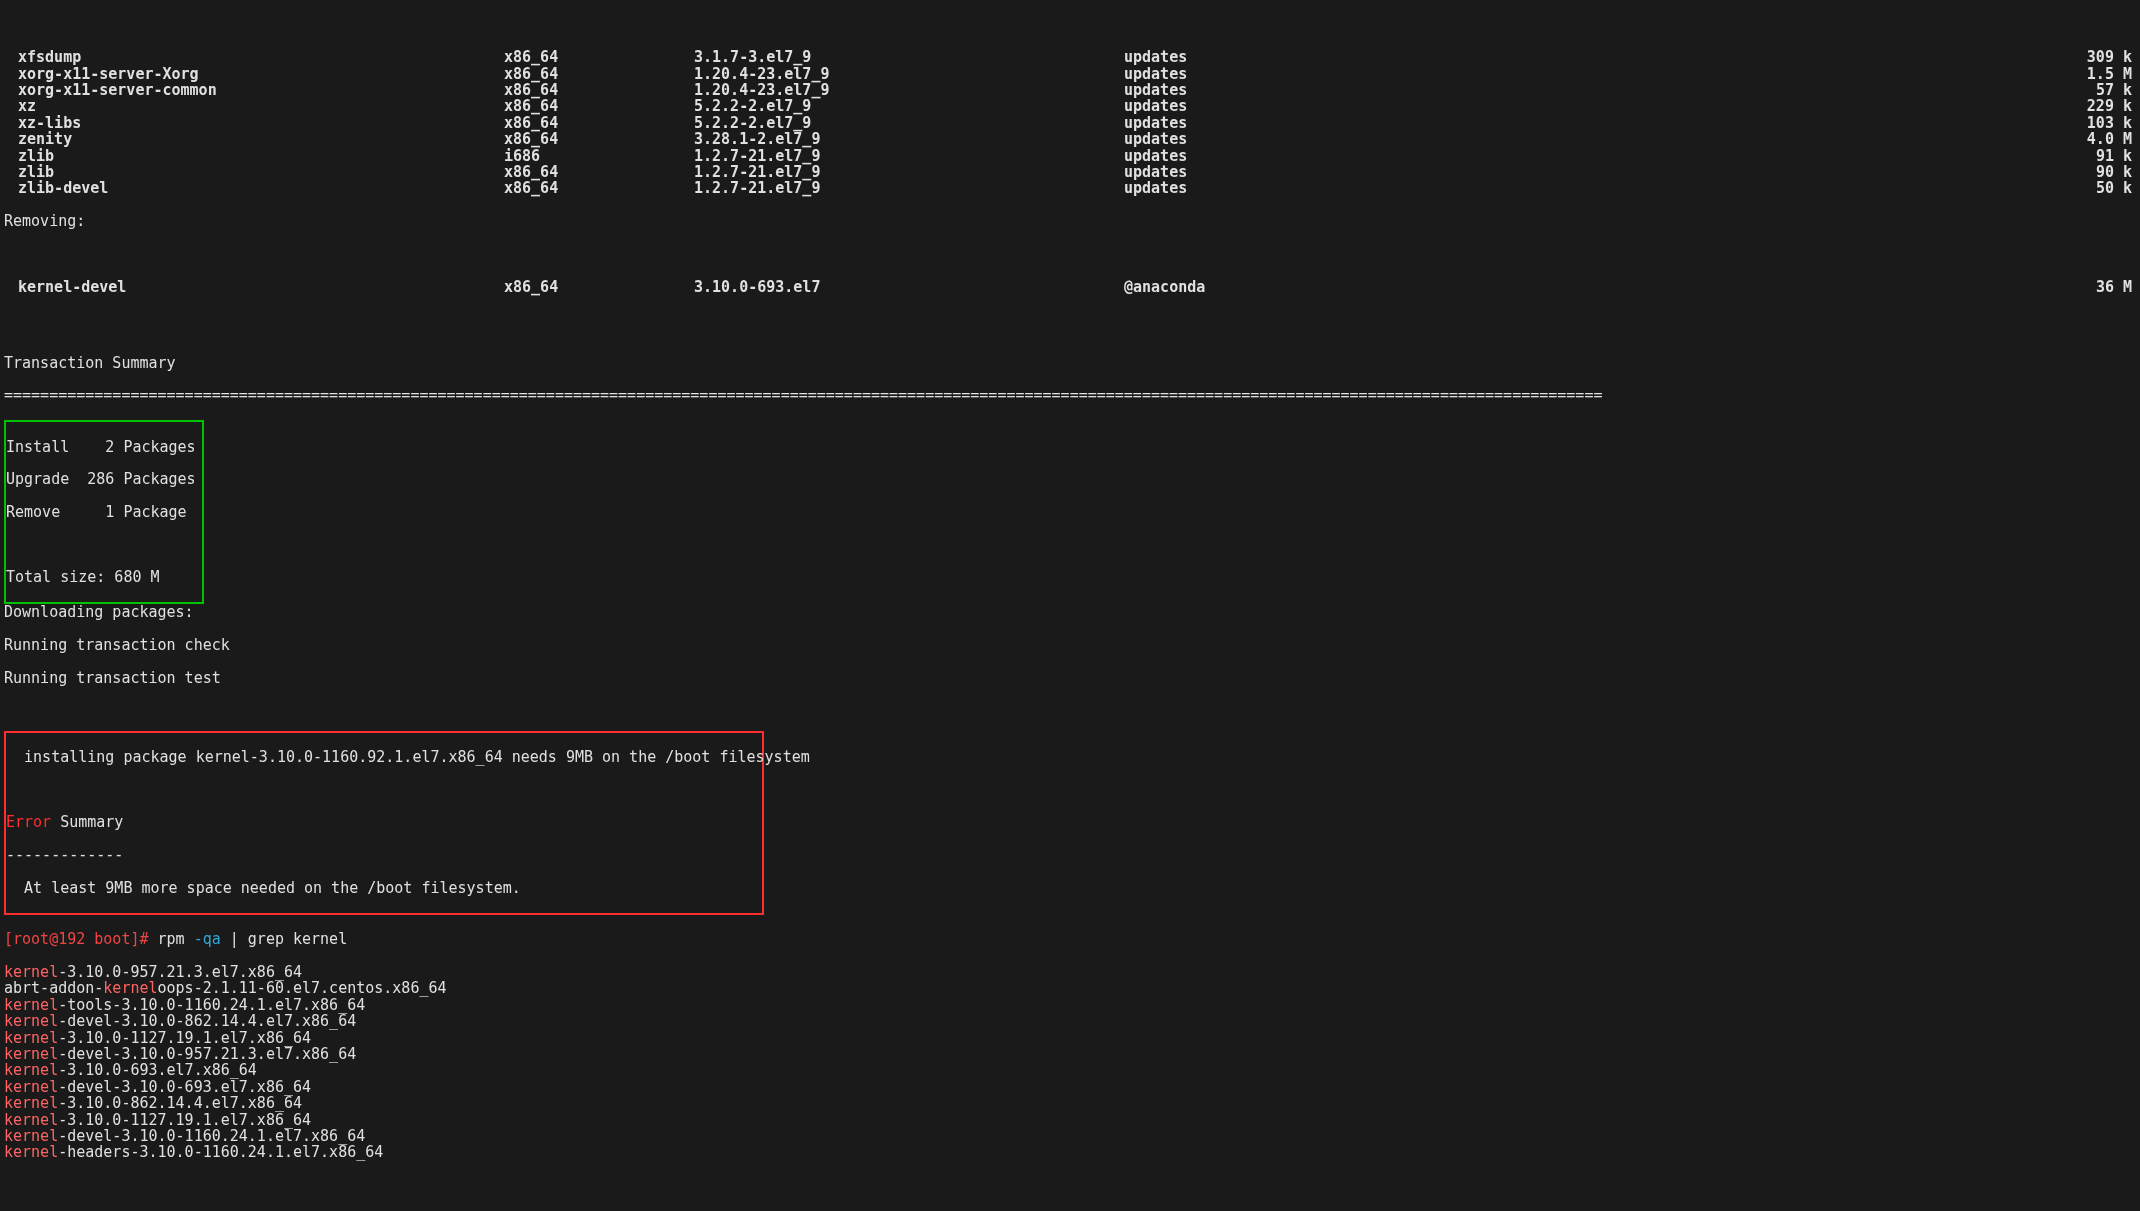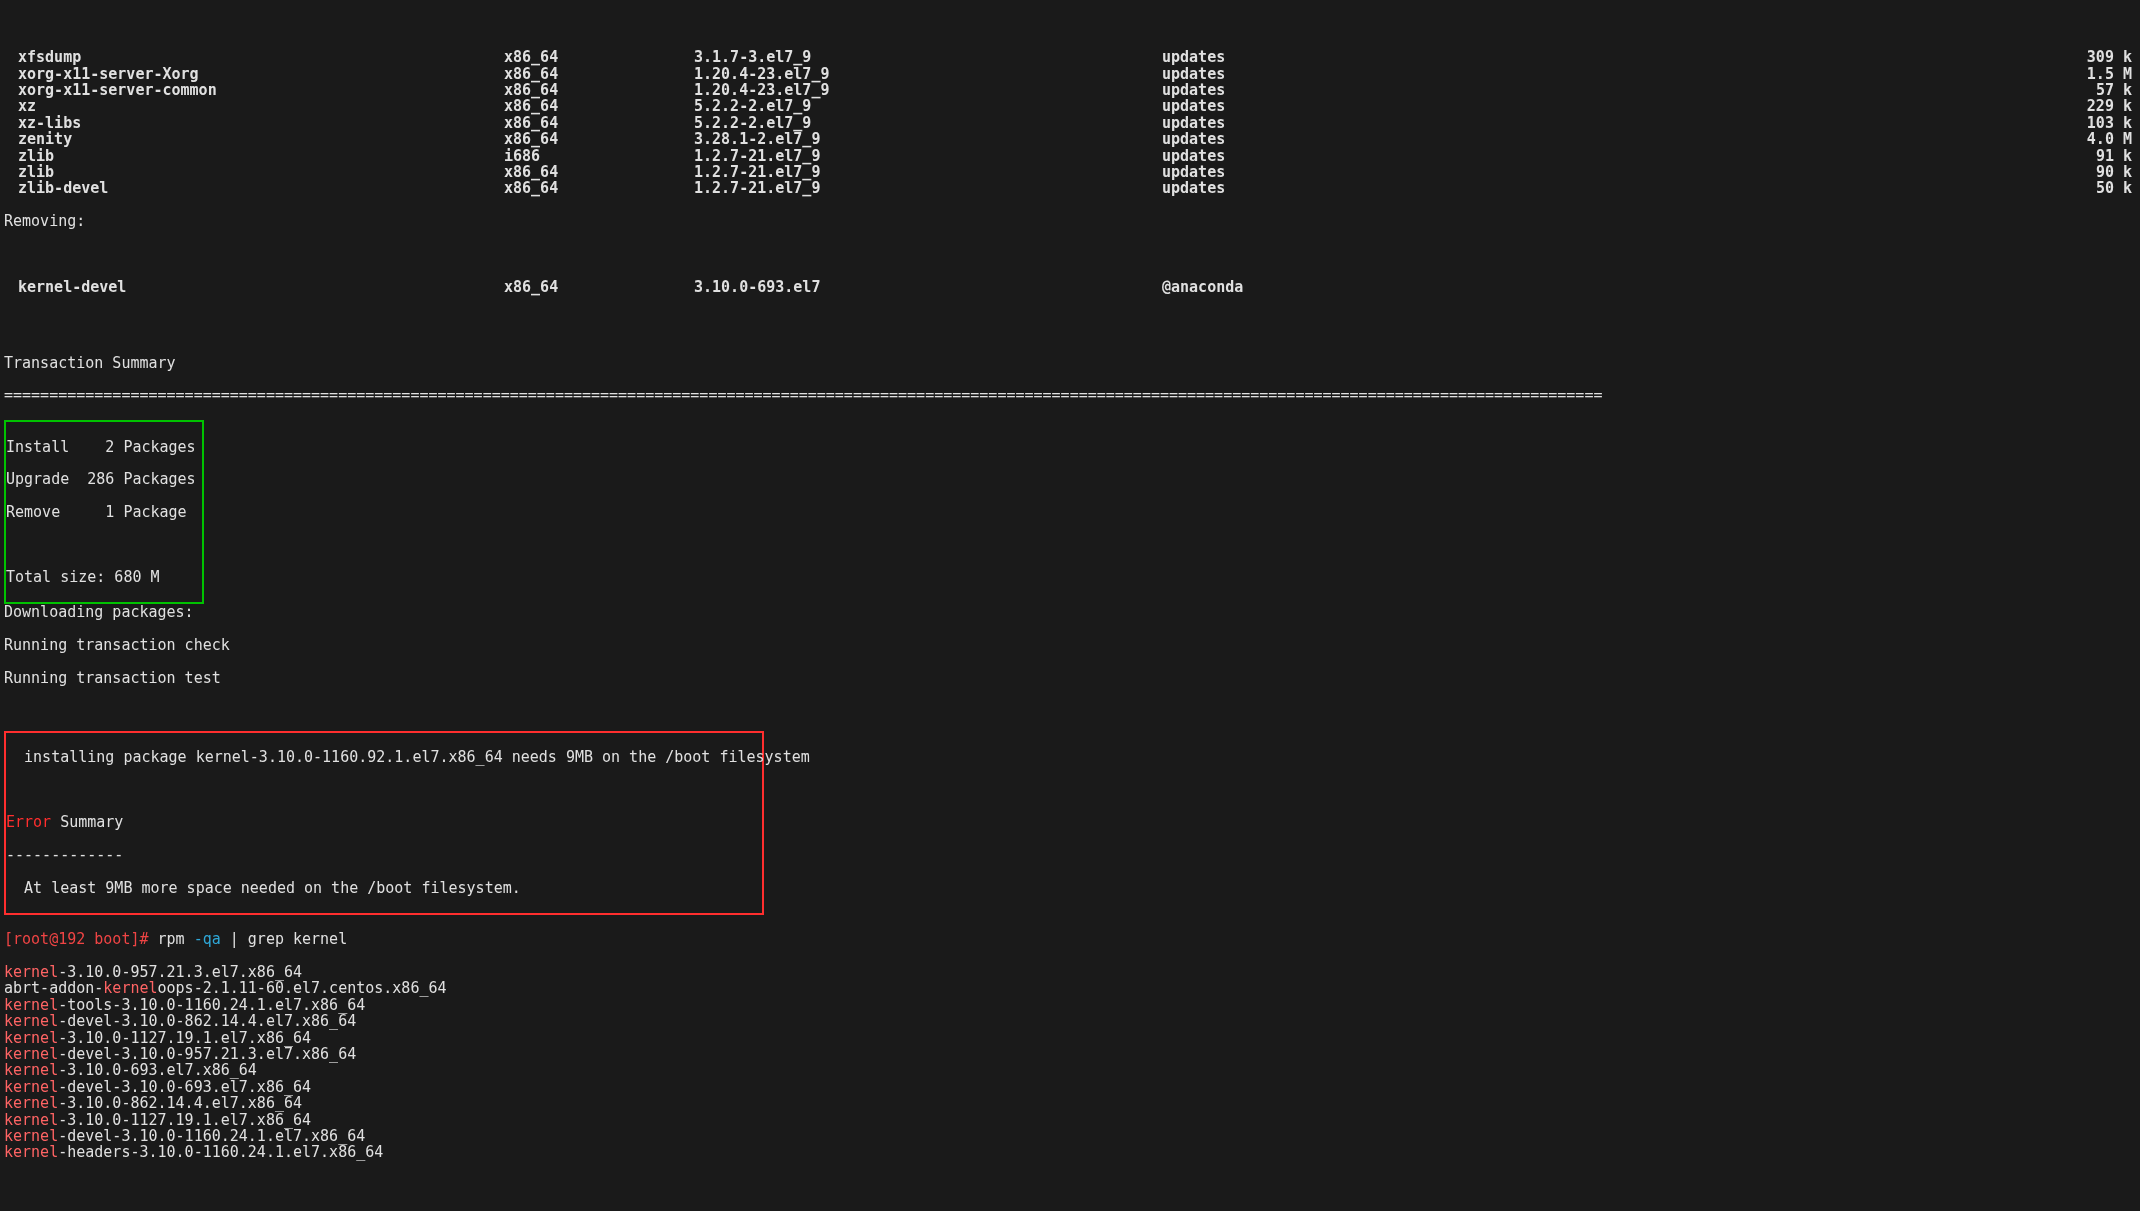--- a/index.html
+++ b/index.html
@@ -11,21 +11,21 @@
       line-height:16.4px;
       padding:0 4px 4px 4px;
       white-space:pre;
       overflow-x:auto;
     }
     .tbl{display:block;}
     .row{display:flex;font-weight:bold;}
     .c-name{width:500px;min-width:500px;}
     .c-arch{width:190px;min-width:190px;}
     .c-ver{width:430px;min-width:430px;}
-    .c-repo{width:260px;min-width:260px;margin-left:38px;}
+    .c-repo{width:260px;min-width:260px;}
     .c-size{flex:1;text-align:right;padding-right:4px;}
     .indent{padding-left:14px;}
     .box-green{border:2px solid #00c200;display:inline-block;line-height:16.4px;padding-right:6px;}
     .box-red{border:2px solid #ff2e2e;line-height:16.4px;width:760px;margin-top:28px;}
     .err{color:#ff2e2e;}
     .kw{color:#ff6464;}
     .opt{color:#2fa8d8;}
     .prompt{color:#ef4444;}
   </style>
 </head>
@@ -33,20 +33,21 @@
 
 
 <div class="tbl" id="pkg-body"><div class="row"><span class="c-name indent">xfsdump</span><span class="c-arch">x86_64</span><span class="c-ver">3.1.7-3.el7_9</span><span class="c-repo">updates</span><span class="c-size">309 k</span></div><div class="row"><span class="c-name indent">xorg-x11-server-Xorg</span><span class="c-arch">x86_64</span><span class="c-ver">1.20.4-23.el7_9</span><span class="c-repo">updates</span><span class="c-size">1.5 M</span></div><div class="row"><span class="c-name indent">xorg-x11-server-common</span><span class="c-arch">x86_64</span><span class="c-ver">1.20.4-23.el7_9</span><span class="c-repo">updates</span><span class="c-size">57 k</span></div><div class="row"><span class="c-name indent">xz</span><span class="c-arch">x86_64</span><span class="c-ver">5.2.2-2.el7_9</span><span class="c-repo">updates</span><span class="c-size">229 k</span></div><div class="row"><span class="c-name indent">xz-libs</span><span class="c-arch">x86_64</span><span class="c-ver">5.2.2-2.el7_9</span><span class="c-repo">updates</span><span class="c-size">103 k</span></div><div class="row"><span class="c-name indent">zenity</span><span class="c-arch">x86_64</span><span class="c-ver">3.28.1-2.el7_9</span><span class="c-repo">updates</span><span class="c-size">4.0 M</span></div><div class="row"><span class="c-name indent">zlib</span><span class="c-arch">i686</span><span class="c-ver">1.2.7-21.el7_9</span><span class="c-repo">updates</span><span class="c-size">91 k</span></div><div class="row"><span class="c-name indent">zlib</span><span class="c-arch">x86_64</span><span class="c-ver">1.2.7-21.el7_9</span><span class="c-repo">updates</span><span class="c-size">90 k</span></div><div class="row"><span class="c-name indent">zlib-devel</span><span class="c-arch">x86_64</span><span class="c-ver">1.2.7-21.el7_9</span><span class="c-repo">updates</span><span class="c-size">50 k</span></div></div>
 <div>Removing:</div>
 <div class="tbl">
   <div class="row">
     <span class="c-name indent">kernel-devel</span>
     <span class="c-arch">x86_64</span>
     <span class="c-ver">3.10.0-693.el7</span>
     <span class="c-repo">@anaconda</span>
+    <span class="c-size">36 M</span>
   </div>
 </div>
 <div style="height:10px"></div>
 <div>Transaction Summary</div>
 <div style="overflow:hidden;width:100%">=================================================================================================================================================================================</div>
 <div class="box-green">
 <div>Install    2 Packages</div>
 <div>Upgrade  286 Packages</div>
 <div>Remove     1 Package</div>
 <div style="height:16px"></div>

